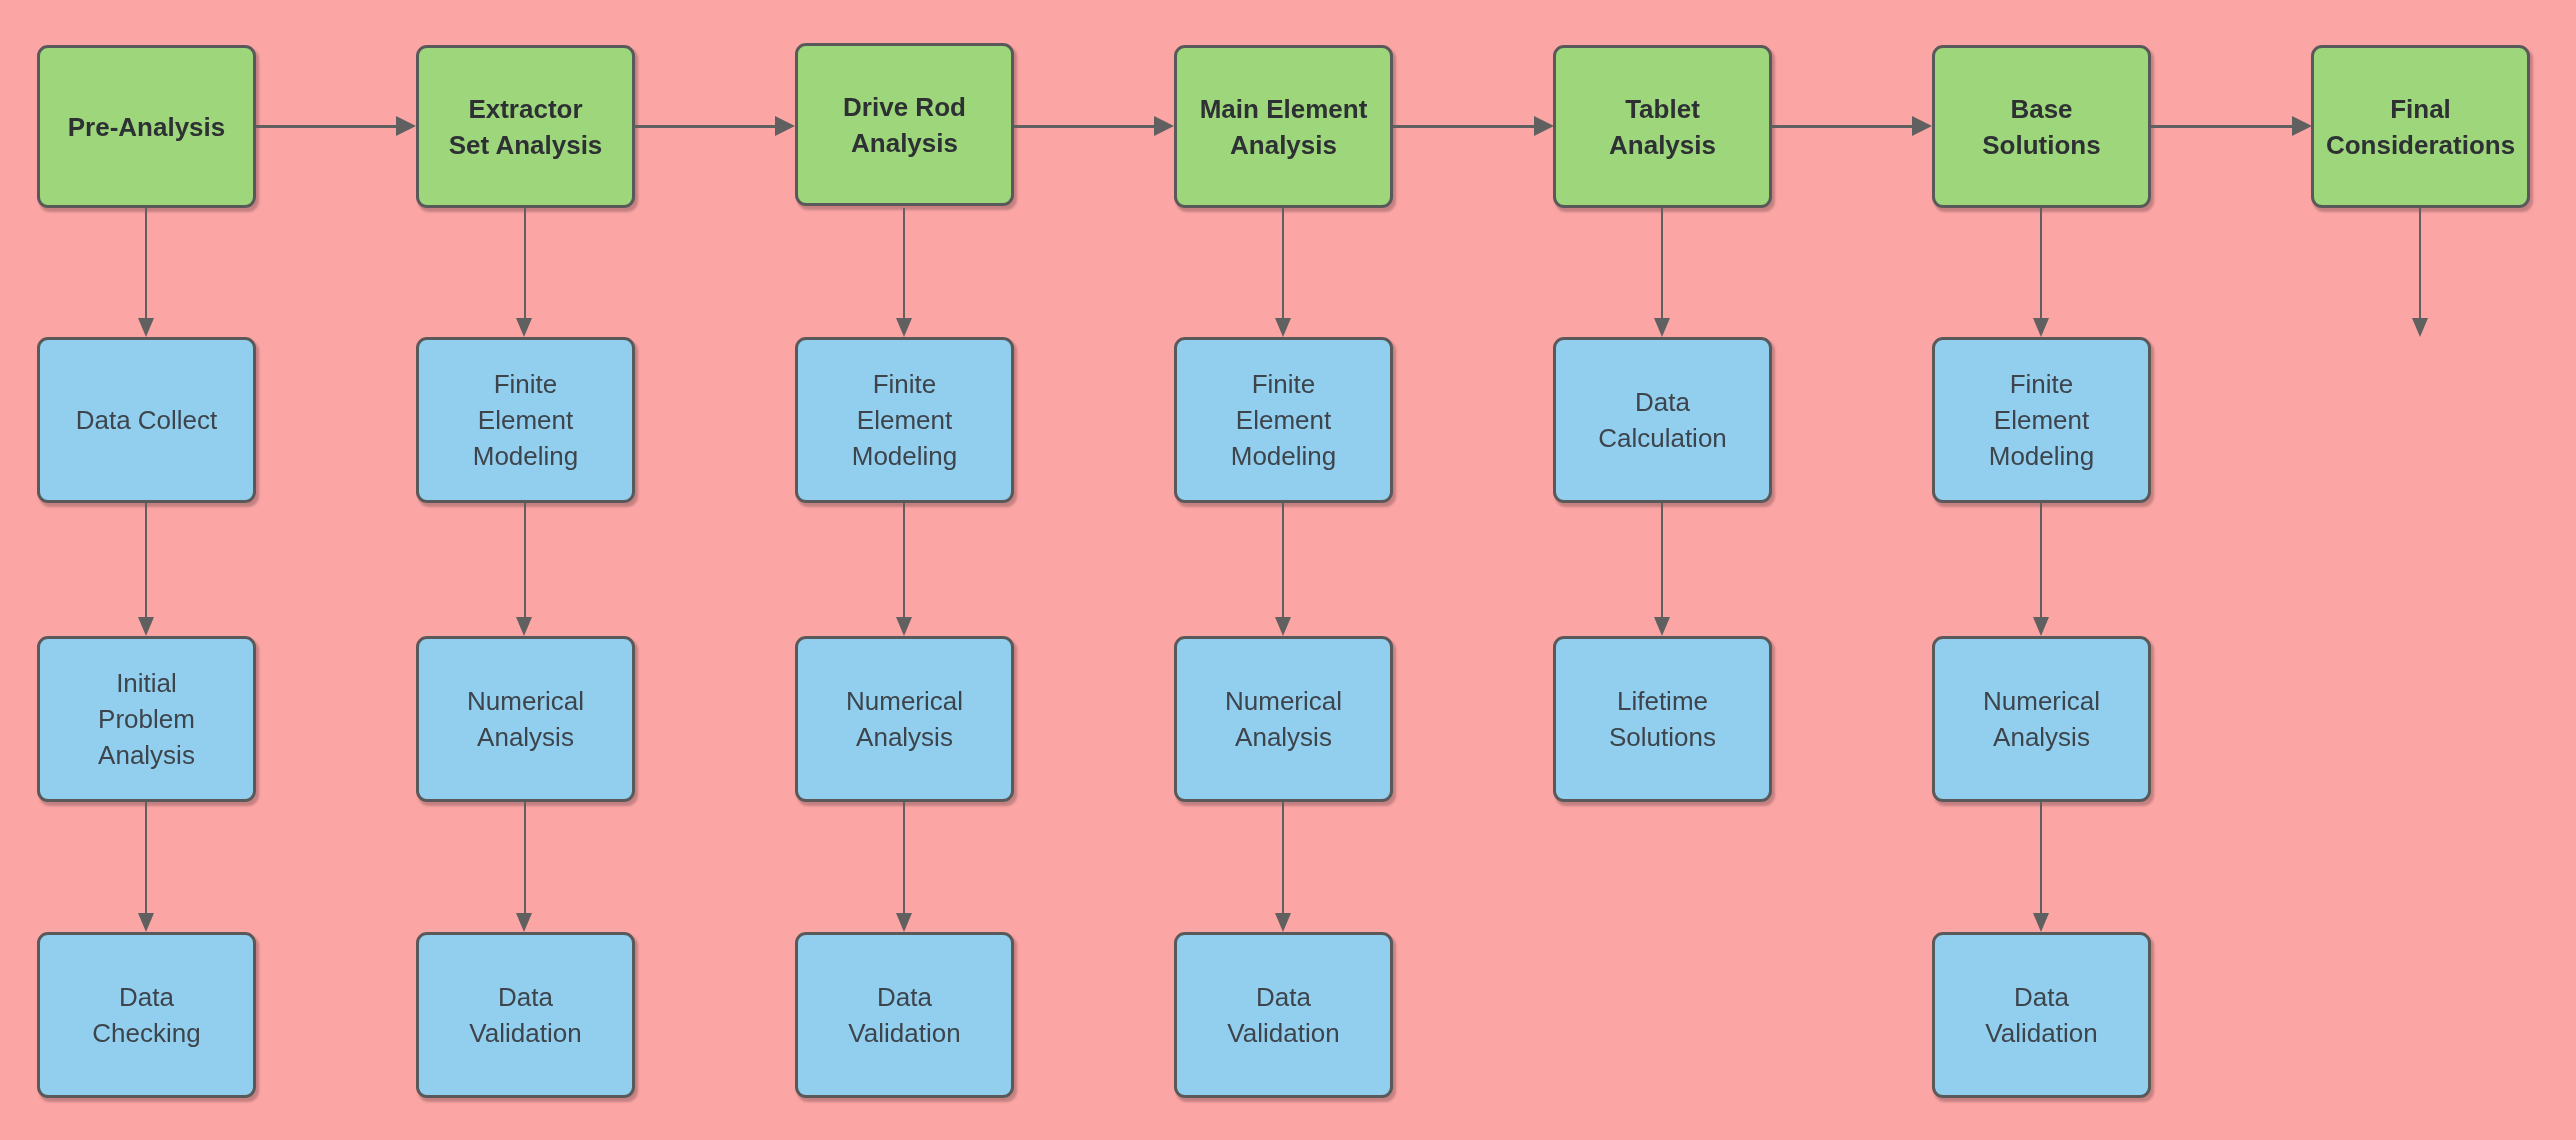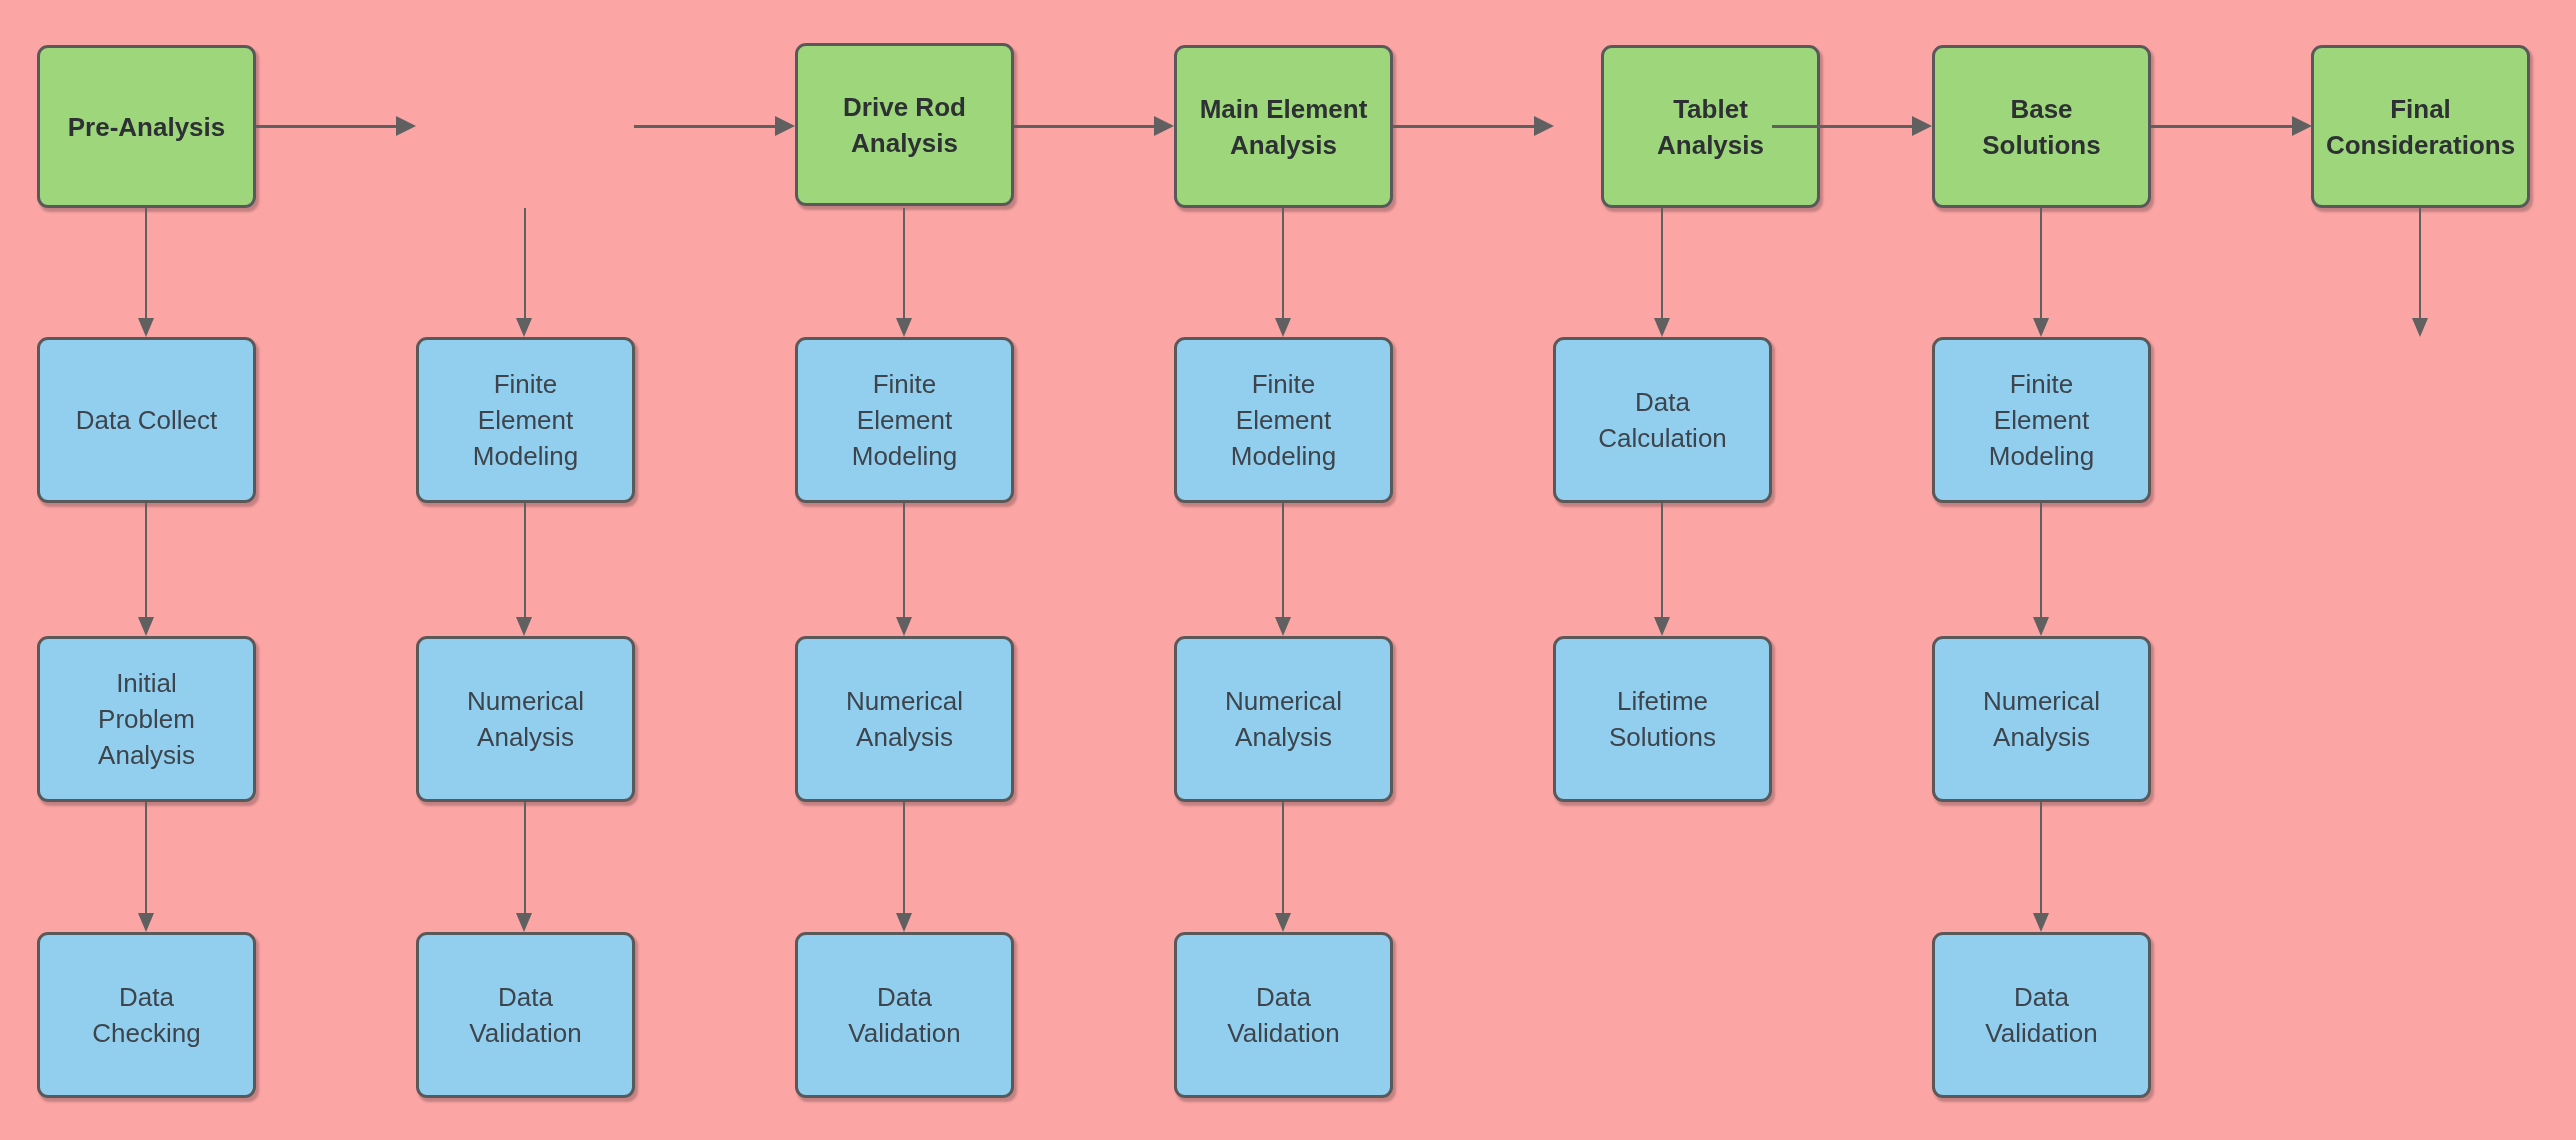--- a/index.html
+++ b/index.html
@@ -72,20 +72,22 @@
   <div class="vline" style="left:145px;top:208px;height:111px;"></div>
   <div class="vhead" style="left:138px;top:318px;"></div>
   <div class="vline" style="left:145px;top:503px;height:116px;"></div>
   <div class="vhead" style="left:138px;top:617px;"></div>
   <div class="vline" style="left:145px;top:802px;height:112px;"></div>
   <div class="vhead" style="left:138px;top:913px;"></div>
 
   <div class="hline" style="left:256px;width:143px;"></div>
   <div class="hhead" style="left:396px;"></div>
 
+  <div class="node node--header" style="left:416px;top:45px;">Extractor
+Set Analysis</div>
   <div class="node node--step" style="left:416px;top:337px;">Finite
 Element
 Modeling</div>
   <div class="node node--step" style="left:416px;top:636px;">Numerical
 Analysis</div>
   <div class="node node--step" style="left:416px;top:932px;">Data
 Validation</div>
   <div class="vline" style="left:524px;top:208px;height:111px;"></div>
   <div class="vhead" style="left:516px;top:318px;"></div>
   <div class="vline" style="left:524px;top:503px;height:116px;"></div>
@@ -127,21 +129,21 @@
   <div class="vline" style="left:1282px;top:208px;height:111px;"></div>
   <div class="vhead" style="left:1275px;top:318px;"></div>
   <div class="vline" style="left:1282px;top:503px;height:116px;"></div>
   <div class="vhead" style="left:1275px;top:617px;"></div>
   <div class="vline" style="left:1282px;top:802px;height:112px;"></div>
   <div class="vhead" style="left:1275px;top:913px;"></div>
 
   <div class="hline" style="left:1393px;width:143px;"></div>
   <div class="hhead" style="left:1534px;"></div>
 
-  <div class="node node--header" style="left:1553px;top:45px;margin-left:48px;">Tablet
+  <div class="node node--header" style="left:1553px;top:45px;">Tablet
 Analysis</div>
   <div class="node node--step" style="left:1553px;top:337px;">Data
 Calculation</div>
   <div class="node node--step" style="left:1553px;top:636px;">Lifetime
 Solutions</div>
   <div class="vline" style="left:1661px;top:208px;height:111px;"></div>
   <div class="vhead" style="left:1654px;top:318px;"></div>
   <div class="vline" style="left:1661px;top:503px;height:116px;"></div>
   <div class="vhead" style="left:1654px;top:617px;"></div>
 

